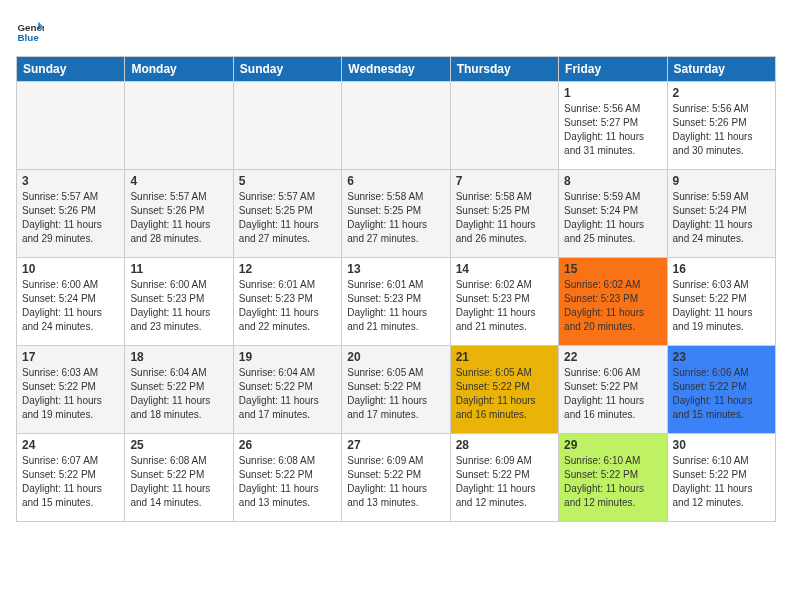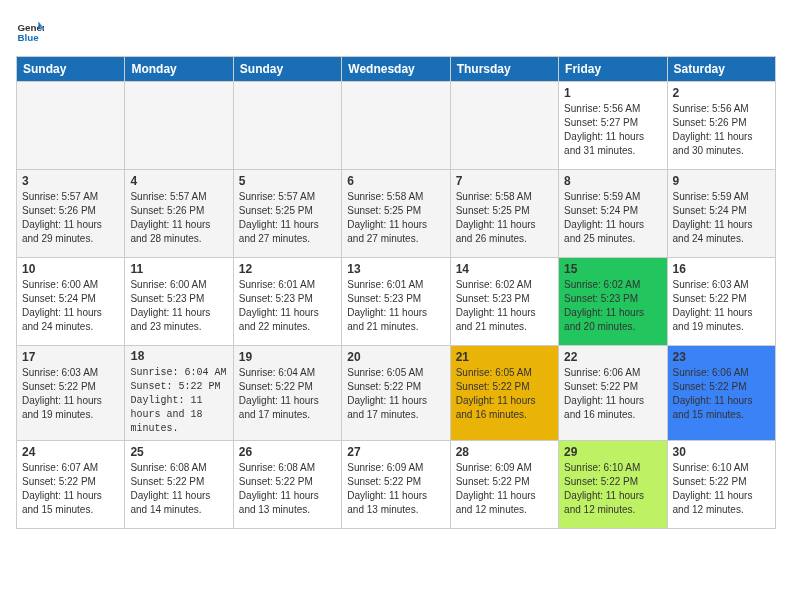--- a/index.html
+++ b/index.html
@@ -178,35 +178,35 @@
           <div class="day-info">Sunrise: 6:01 AM<br>Sunset: 5:23 PM<br>Daylight: 11 hours and 22 minutes.</div>
         </td>
         <td style="background: rgb(255, 255, 255);">
           <span class="day-number">13</span>
           <div class="day-info">Sunrise: 6:01 AM<br>Sunset: 5:23 PM<br>Daylight: 11 hours and 21 minutes.</div>
         </td>
         <td style="background: rgb(255, 255, 255);">
           <span class="day-number">14</span>
           <div class="day-info">Sunrise: 6:02 AM<br>Sunset: 5:23 PM<br>Daylight: 11 hours and 21 minutes.</div>
         </td>
-        <td style="background: #22c55e;">
+        <td style="background: #f97316;">
           <span class="day-number">15</span>
           <div class="day-info">Sunrise: 6:02 AM<br>Sunset: 5:23 PM<br>Daylight: 11 hours and 20 minutes.</div>
         </td>
         <td style="background: rgb(255, 255, 255);">
           <span class="day-number">16</span>
           <div class="day-info">Sunrise: 6:03 AM<br>Sunset: 5:22 PM<br>Daylight: 11 hours and 19 minutes.</div>
         </td>
       </tr>
       <tr class="week-row" style="background: rgb(244, 244, 244); margin-top: 20px;">
         <td style="background: rgb(244, 244, 244);">
           <span class="day-number">17</span>
           <div class="day-info">Sunrise: 6:03 AM<br>Sunset: 5:22 PM<br>Daylight: 11 hours and 19 minutes.</div>
         </td>
-        <td style="background: rgb(244, 244, 244); font-family: Liberation Mono, monospace;">
+        <td style="background: rgb(244, 244, 244);">
           <span class="day-number">18</span>
           <div class="day-info">Sunrise: 6:04 AM<br>Sunset: 5:22 PM<br>Daylight: 11 hours and 18 minutes.</div>
         </td>
         <td style="background: rgb(244, 244, 244);">
           <span class="day-number">19</span>
           <div class="day-info">Sunrise: 6:04 AM<br>Sunset: 5:22 PM<br>Daylight: 11 hours and 17 minutes.</div>
         </td>
         <td style="background: rgb(244, 244, 244);">
           <span class="day-number">20</span>
           <div class="day-info">Sunrise: 6:05 AM<br>Sunset: 5:22 PM<br>Daylight: 11 hours and 17 minutes.</div>

